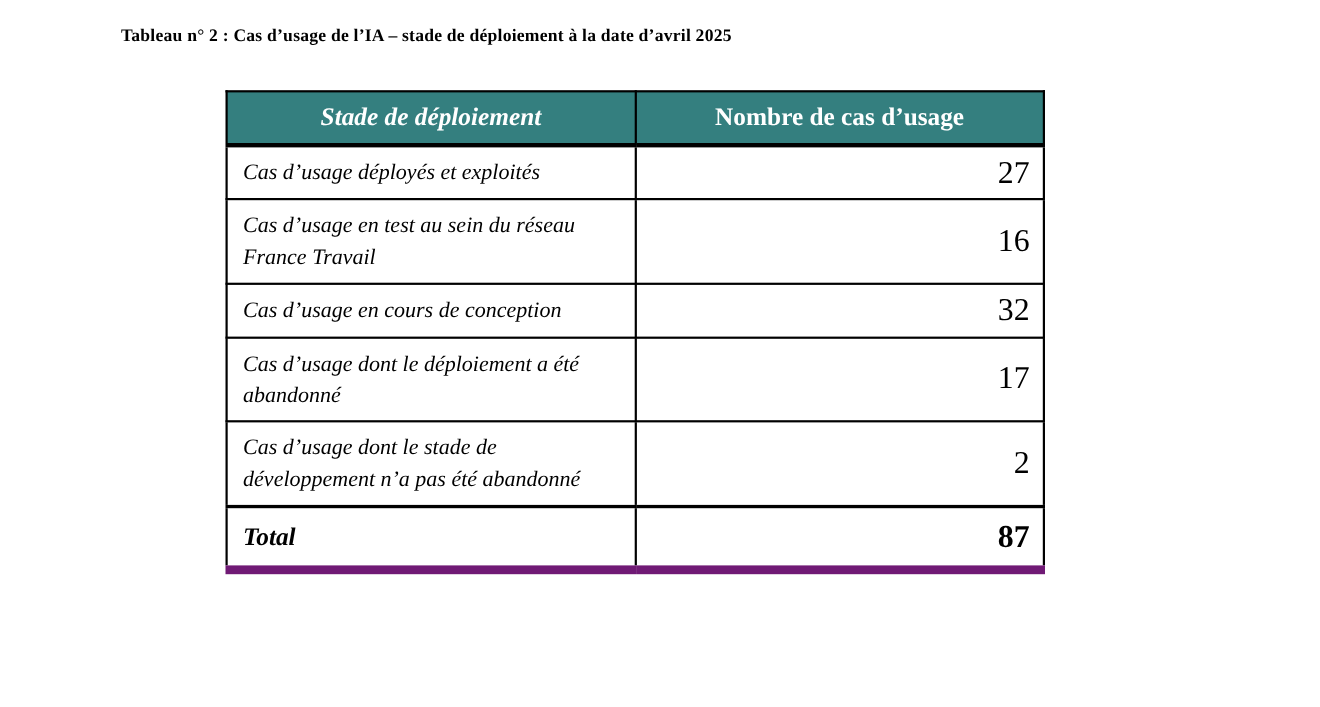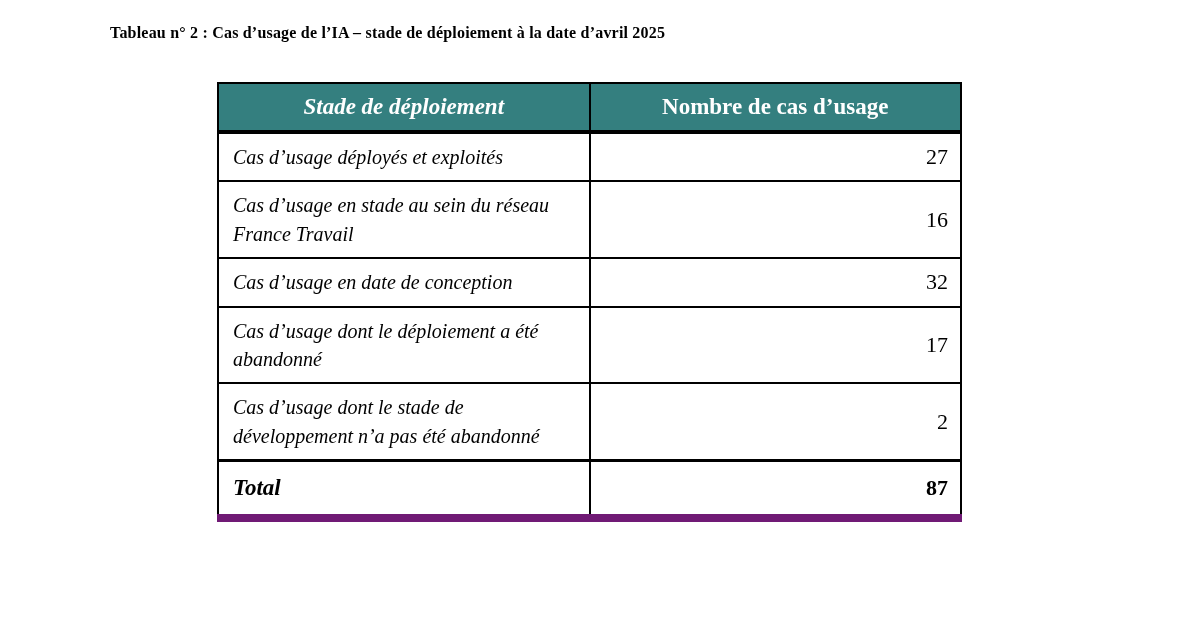--- a/index.html
+++ b/index.html
@@ -25,21 +25,20 @@
     letter-spacing: 0.2px;
     white-space: nowrap;
   }
   table.deploy-table {
     position: absolute;
     left: 205px;
     top: 82px;
     width: 745px;
     border-collapse: collapse;
     table-layout: fixed;
-    margin-left: 12px;
   }
   .deploy-table th,
   .deploy-table td {
     border: 2px solid #000000;
   }
   .deploy-table th {
     background: #347f7f;
     color: #ffffff;
     font-size: 23px;
     font-weight: bold;
@@ -53,21 +52,21 @@
     font-style: italic;
   }
   .deploy-table td.cell-label {
     font-style: italic;
     font-size: 20px;
     line-height: 1.42;
     padding: 9px 14px;
     vertical-align: middle;
   }
   .deploy-table td.cell-value {
-    font-size: 22px;
+    font-size: 29px;
     text-align: right;
     padding: 0 12px;
     vertical-align: middle;
   }
   .deploy-table tr.total-row td {
     border-top: 3px solid #000000;
     border-bottom: 8px solid #701a75;
     height: 44px;
   }
   .deploy-table tr.total-row td.cell-label {
@@ -93,25 +92,25 @@
         <th class="th-stage">Stade de déploiement</th>
         <th class="th-count">Nombre de cas d’usage</th>
       </tr>
     </thead>
     <tbody>
       <tr>
         <td class="cell-label">Cas d’usage déployés et exploités</td>
         <td class="cell-value">27</td>
       </tr>
       <tr>
-        <td class="cell-label">Cas d’usage en stade au sein du réseau France Travail</td>
+        <td class="cell-label">Cas d’usage en test au sein du réseau France Travail</td>
         <td class="cell-value">16</td>
       </tr>
       <tr>
-        <td class="cell-label">Cas d’usage en date de conception</td>
+        <td class="cell-label">Cas d’usage en cours de conception</td>
         <td class="cell-value">32</td>
       </tr>
       <tr>
         <td class="cell-label">Cas d’usage dont le déploiement a été abandonné</td>
         <td class="cell-value">17</td>
       </tr>
       <tr>
         <td class="cell-label">Cas d’usage dont le stade de développement n’a pas été abandonné</td>
         <td class="cell-value">2</td>
       </tr>

